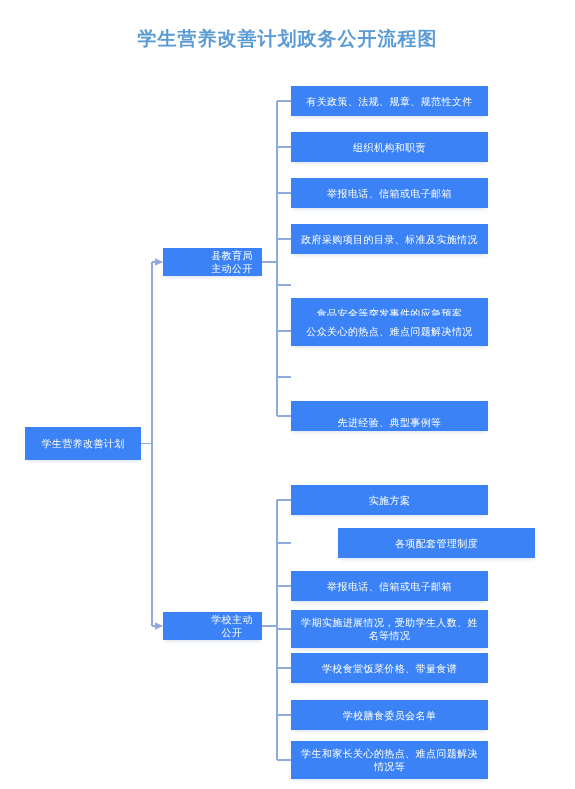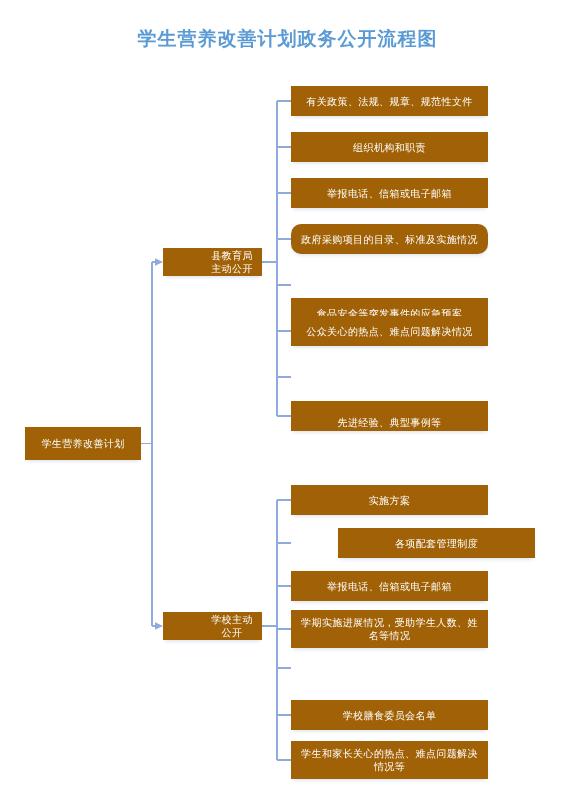--- a/index.html
+++ b/index.html
@@ -20,21 +20,21 @@
     font-size:19px;
     font-weight:bold;
     color:#5B9BD5;
     letter-spacing:1px;
     white-space:nowrap;
   }
 
   .node{
     position:absolute;
     box-sizing:border-box;
-    background:#a16207;
+    background:#3b82f6;
     color:#ffffff;
     font-size:10px;
     line-height:13px;
     display:flex;
     align-items:center;
     justify-content:center;
     text-align:center;
     padding:2px 5px;
     box-shadow:0 3px 4px -2px rgba(120,150,185,0.30);
     letter-spacing:0.4px;
@@ -120,21 +120,21 @@
 
   <div class="node leaf" style="top:86px;height:30px;">
     <span class="leaf-txt">有关政策、法规、规章、规范性文件</span>
   </div>
   <div class="node leaf" style="top:132px;height:30px;">
     <span class="leaf-txt">组织机构和职责</span>
   </div>
   <div class="node leaf" style="top:178px;height:30px;">
     <span class="leaf-txt">举报电话、信箱或电子邮箱</span>
   </div>
-  <div class="node leaf" style="top:224px;height:30px;border-radius:10px;">
+  <div class="node leaf" style="top:224px;height:30px;">
     <span class="leaf-txt">政府采购项目的目录、标准及实施情况</span>
   </div>
   <div class="node leaf" style="top:270px;height:30px;margin-top:28px;">
     <span class="leaf-txt">食品安全等突发事件的应急预案</span>
   </div>
   <div class="node leaf" style="top:316px;height:30px;">
     <span class="leaf-txt">公众关心的热点、难点问题解决情况</span>
   </div>
   <div class="node leaf" style="top:401px;height:30px;align-items:flex-end;">
     <span class="leaf-txt">先进经验、典型事例等</span>
@@ -145,20 +145,23 @@
   </div>
   <div class="node leaf" style="top:528px;height:30px;margin-left:47px;">
     <span class="leaf-txt">各项配套管理制度</span>
   </div>
   <div class="node leaf" style="top:571px;height:30px;">
     <span class="leaf-txt">举报电话、信箱或电子邮箱</span>
   </div>
   <div class="node leaf" style="top:610px;height:38px;">
     <span class="leaf-txt">学期实施进展情况，受助学生人数、姓名等情况</span>
   </div>
+  <div class="node leaf" style="top:653px;height:30px;">
+    <span class="leaf-txt">学校食堂饭菜价格、带量食谱</span>
+  </div>
   <div class="node leaf" style="top:700px;height:30px;">
     <span class="leaf-txt">学校膳食委员会名单</span>
   </div>
   <div class="node leaf" style="top:741px;height:38px;">
     <span class="leaf-txt">学生和家长关心的热点、难点问题解决情况等</span>
   </div>
 
 </div>
 
 </body></html>

